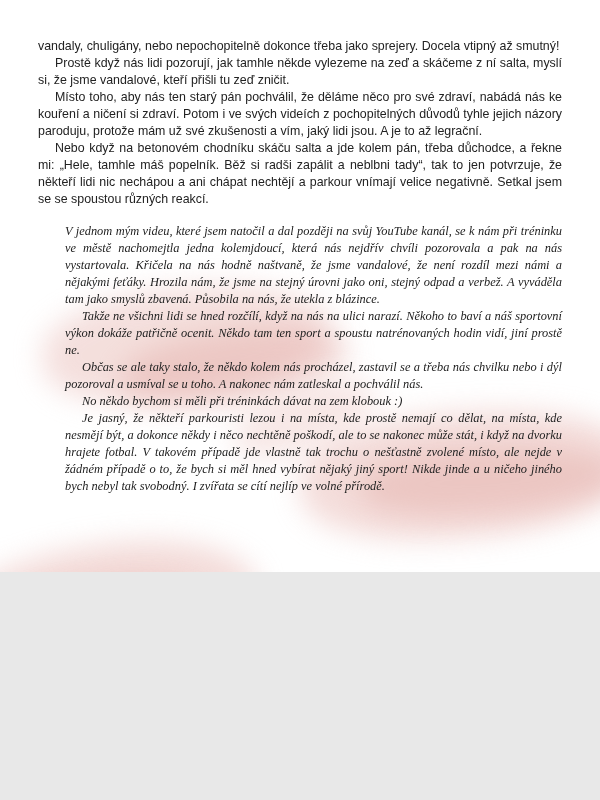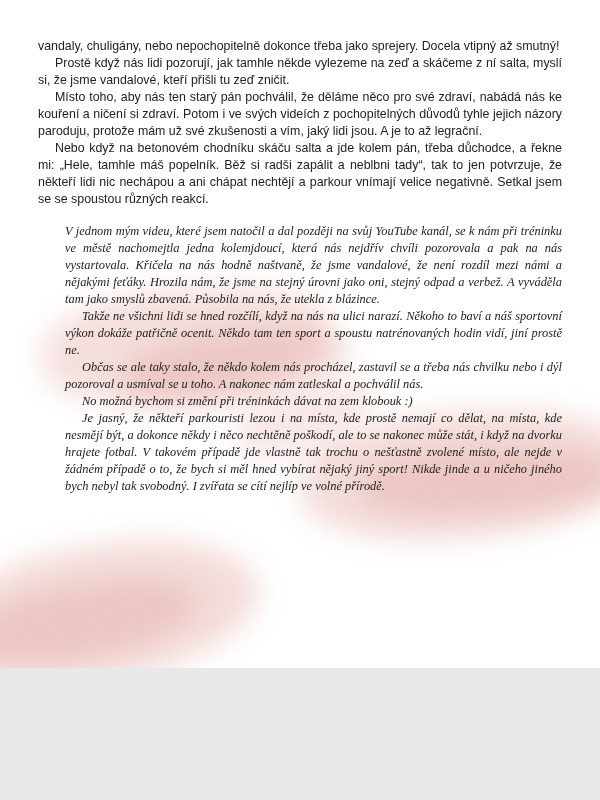--- a/index.html
+++ b/index.html
@@ -1,19 +1,19 @@
 <!DOCTYPE html>
 <html><head>
 <meta charset="utf-8">
 <style>
   html, body { margin: 0; padding: 0; background: #e8e8e8; }
   .page {
     position: relative;
     width: 600px;
-    height: 668px;
+    height: 572px;
     margin: 0 auto;
     background: #ffffff;
     overflow: hidden;
     font-family: "Liberation Sans", sans-serif;
     color: #222222;
     box-shadow: 0 0 4px rgba(0,0,0,.25);
   }
   
   .stroke {
     position: absolute;
@@ -77,21 +77,21 @@
 
     <p>vandaly, chuligány, nebo nepochopitelně dokonce třeba jako sprejery. Docela vtipný až smutný!</p>
     <p class="indent">Prostě když nás lidi pozorují, jak tamhle někde vylezeme na zeď a skáčeme z ní salta, myslí si, že jsme vandalové, kteří přišli tu zeď zničit.</p>
     <p class="indent">Místo toho, aby nás ten starý pán pochválil, že děláme něco pro své zdraví, nabádá nás ke kouření a ničení si zdraví. Potom i ve svých videích z pochopitelných důvodů tyhle jejich názory paroduju, protože mám už své zkušenosti a vím, jaký lidi jsou. A je to až legrační.</p>
     <p class="indent">Nebo když na betonovém chodníku skáču salta a jde kolem pán, třeba důchodce, a řekne mi: „Hele, tamhle máš popelník. Běž si radši zapálit a neblbni tady“, tak to jen potvrzuje, že někteří lidi nic nechápou a ani chápat nechtějí a parkour vnímají velice negativně. Setkal jsem se se spoustou různých reakcí.</p>
 
     <div class="quote">
       <p>V jednom mým videu, které jsem natočil a dal později na svůj YouTube kanál, se k nám při tréninku ve městě nachomejtla jedna kolemjdoucí, která nás nejdřív chvíli pozorovala a pak na nás vystartovala. Křičela na nás hodně naštvaně, že jsme vandalové, že není rozdíl mezi námi a nějakými feťáky. Hrozila nám, že jsme na stejný úrovni jako oni, stejný odpad a verbež. A vyváděla tam jako smyslů zbavená. Působila na nás, že utekla z blázince.</p>
       <p class="indent">Takže ne všichni lidi se hned rozčílí, když na nás na ulici narazí. Někoho to baví a náš sportovní výkon dokáže patřičně ocenit. Někdo tam ten sport a spoustu natrénovaných hodin vidí, jiní prostě ne.</p>
       <p class="indent">Občas se ale taky stalo, že někdo kolem nás procházel, zastavil se a třeba nás chvilku nebo i dýl pozoroval a usmíval se u toho. A nakonec nám zatleskal a pochválil nás.</p>
-      <p class="indent">No možná bychom si změní při tréninkách dávat na zem klobouk :)</p>
+      <p class="indent">No někdo bychom si měli při tréninkách dávat na zem klobouk :)</p>
       <p class="indent">Je jasný, že někteří parkouristi lezou i na místa, kde prostě nemají co dělat, na místa, kde nesmějí být, a dokonce někdy i něco nechtěně poškodí, ale to se nakonec může stát, i když na dvorku hrajete fotbal. V takovém případě jde vlastně tak trochu o nešťastně zvolené místo, ale nejde v žádném případě o to, že bych si měl hned vybírat nějaký jiný sport! Nikde jinde a u ničeho jiného bych nebyl tak svobodný. I zvířata se cítí nejlíp ve volné přírodě.</p>
     </div>
 
 
   </div>
 
   <div class="page-number">50</div>
 
 </div>
 

